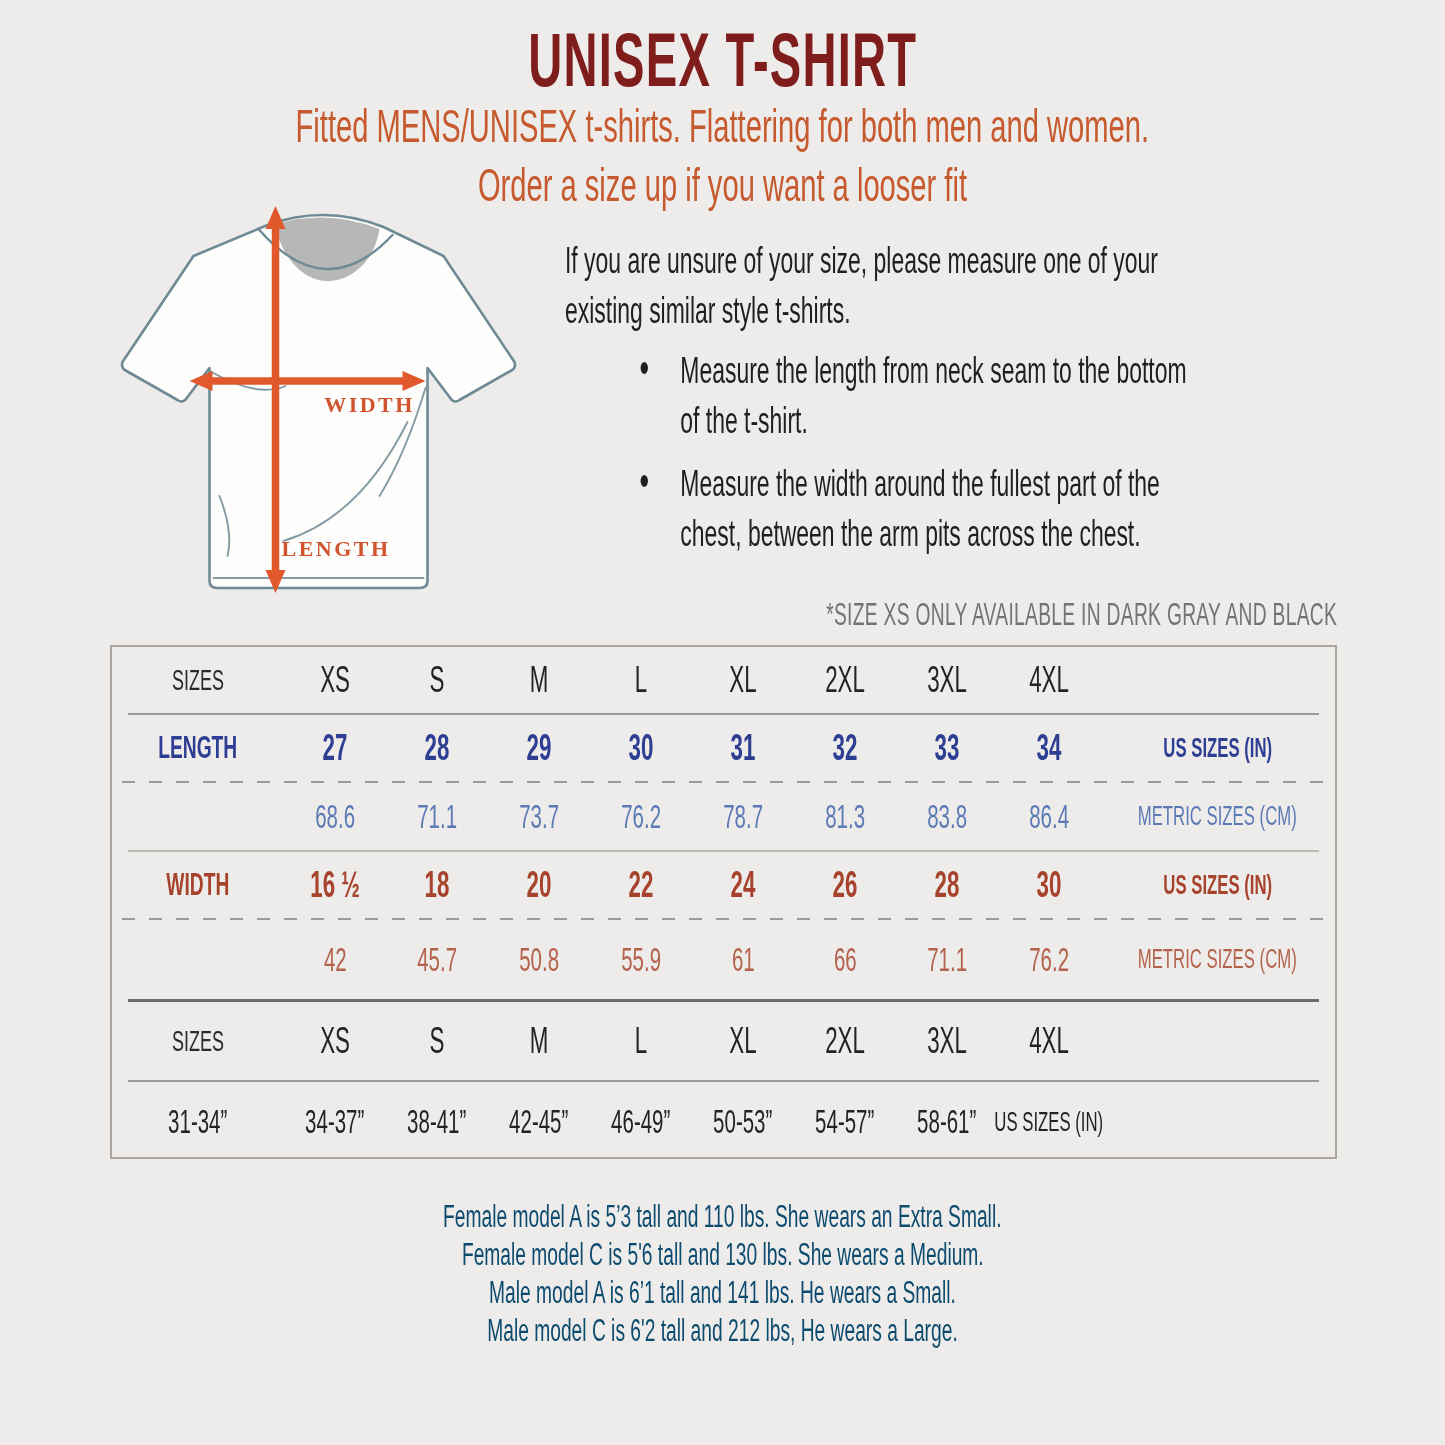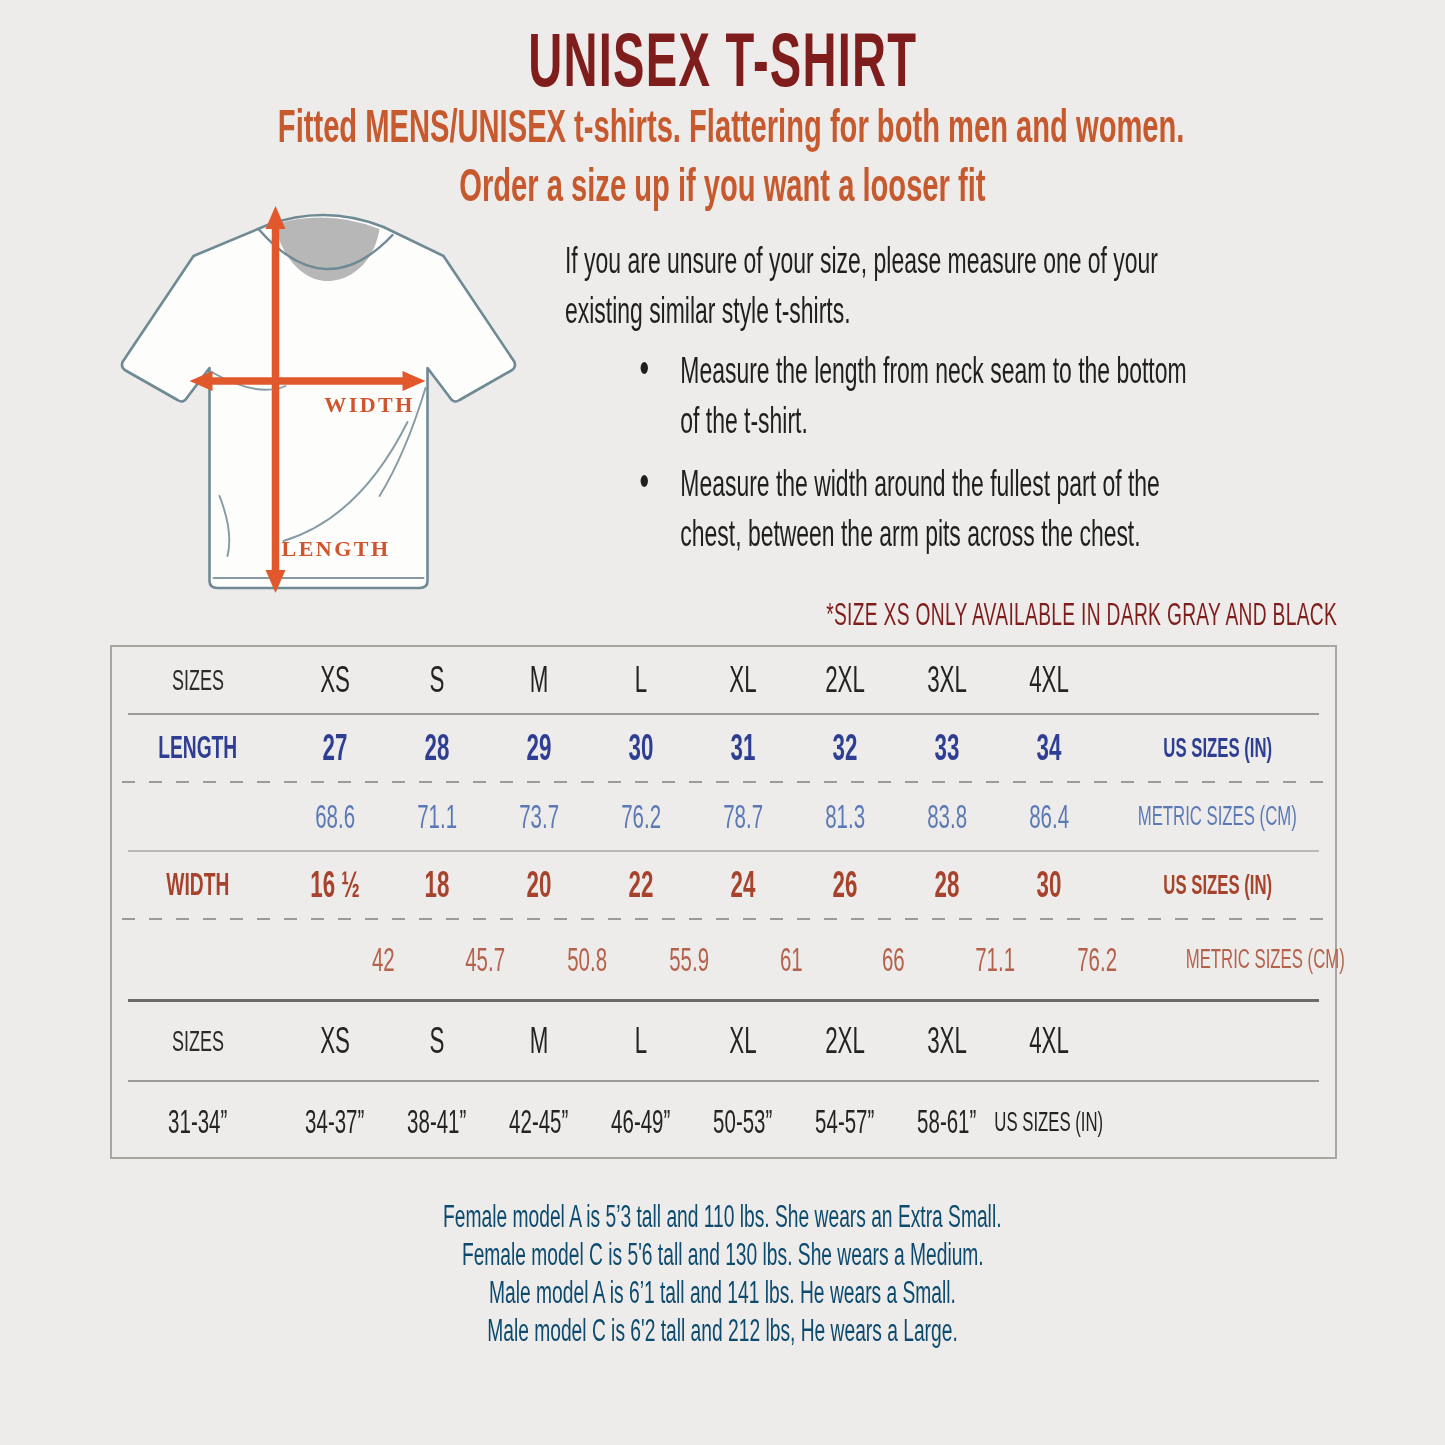--- a/index.html
+++ b/index.html
@@ -14,48 +14,48 @@
     overflow:hidden;font-family:"Liberation Sans",sans-serif;color:var(--ink);
   }
   
   .cx{display:inline-block;transform:scaleX(.62);transform-origin:50% 50%;white-space:nowrap;}
   .cx-r{transform-origin:100% 50%;}
   .lines{white-space:pre-line;}
 
   #title{position:absolute;top:22px;left:0;width:100%;text-align:center;
     font-size:76px;font-weight:700;letter-spacing:2px;color:#7f1d1d;line-height:1;}
   #subtitle{position:absolute;top:96px;left:0;width:100%;text-align:center;
-    color:var(--accent-orange);font-weight:700;font-size:47px;line-height:59px;}
+    color:var(--accent-orange);font-weight:400;font-size:47px;line-height:59px;}
 
   #shirt-svg{position:absolute;left:106px;top:196px;width:418px;height:412px;}
   .shirt-outline{fill:#fdfdfc;stroke:var(--shirt-line);stroke-width:2.6;stroke-linejoin:round;}
   .shirt-collar{fill:#b7b7b7;stroke:none;}
   .shirt-seam{fill:none;stroke:var(--shirt-line);stroke-width:2.4;stroke-linecap:round;}
   .shirt-fold{fill:none;stroke:var(--shirt-line);stroke-width:1.9;stroke-linecap:round;opacity:.85;}
   .arrow-line{stroke:var(--arrow-orange);stroke-width:7.5;}
   .arrow-head{fill:var(--arrow-orange);}
   .diagram-label{fill:#d0552e;font-family:"Liberation Serif",serif;font-weight:700;
     font-size:22px;letter-spacing:2.5px;}
 
   #instructions{position:absolute;left:565px;top:236px;width:1280px;
     font-size:37px;line-height:50px;color:var(--ink);
     transform:scaleX(.62);transform-origin:0 0;}
   #instructions .bullets{list-style:none;margin:10px 0 0 120px;padding:0;}
   #instructions .bullets li{position:relative;padding-left:66px;margin-bottom:13px;}
   #instructions .bullets li::before{content:"\2022";position:absolute;left:0;top:-3px;font-size:44px;}
 
   #note{position:absolute;right:108px;top:597px;text-align:right;
-    font-size:31px;font-weight:500;letter-spacing:.5px;color:#7f1d1d;}
+    font-size:31px;font-weight:500;letter-spacing:.5px;color:#737373;}
 
   #size-table{position:absolute;left:110px;top:645px;width:1227px;height:514px;
     border:2px solid var(--table-border);box-sizing:border-box;}
   .trow{display:grid;grid-template-columns:172px repeat(8,102px) 235px;}
   .trow>div{display:flex;align-items:center;justify-content:center;overflow:visible;}
   .r-h1{height:66px;} .r-us{height:66px;} .r-met{height:67px;}
-  .r-wus{height:66px;} .r-wmet{height:79px;padding-left:48px;} .r-h2{height:78px;} .r-chest{height:80px;}
+  .r-wus{height:66px;} .r-wmet{height:79px;} .r-h2{height:78px;} .r-chest{height:80px;}
   .hr{height:2px;background:var(--rule);margin:0 16px;}
   .hr-light{height:2px;background:var(--rule-light);margin:0 16px;}
   .hr-thick{height:3px;background:var(--rule-dark);margin:0 16px;}
   .hr-dash{height:2px;margin:0 10px;
     background:repeating-linear-gradient(90deg,#9a9a9a 0 13px,transparent 13px 27px);}
 
   .lbl{font-size:29px;font-weight:400;color:#2a2a2a;}
   .hdr-size{font-size:36px;font-weight:400;color:#232323;}
   .lbl-blue{font-size:31px;font-weight:700;color:var(--blue-dark);}
   .num-blue{font-size:36px;font-weight:700;color:var(--blue-dark);}

